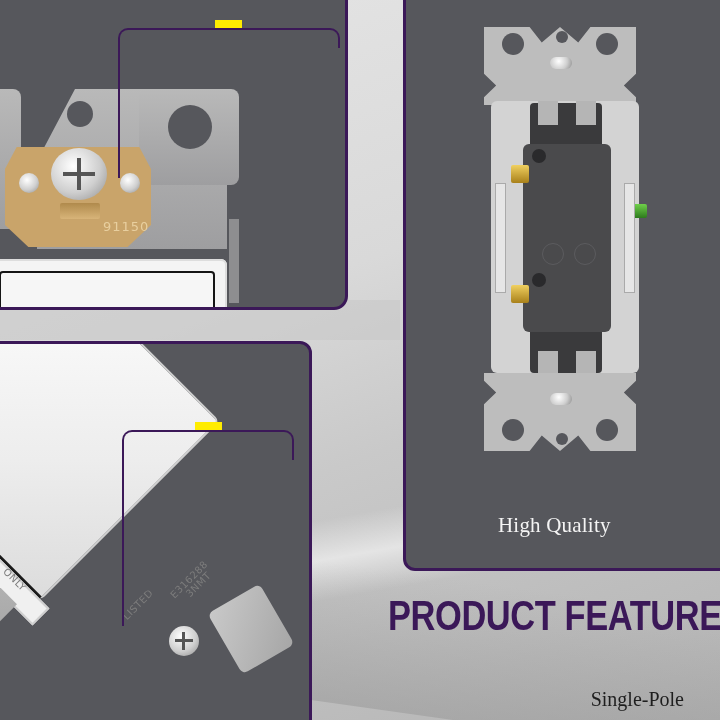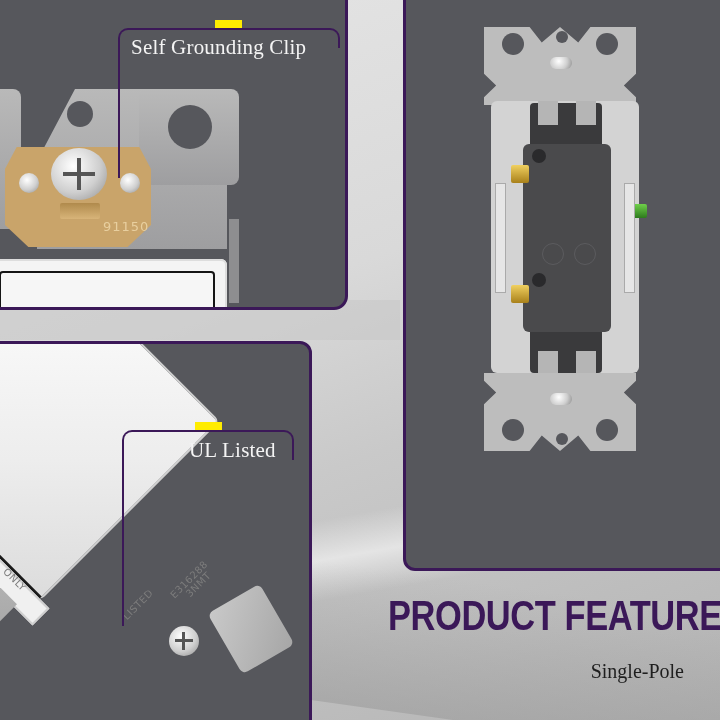--- a/index.html
+++ b/index.html
@@ -43,21 +43,21 @@
   .housing { position: absolute; background: #d3d3d3; border-radius: 6px; }
   .body-dark { position: absolute; background: #3a3a3c; border-radius: 4px; }
   .body-mid { position: absolute; background: #4a4a4c; border-radius: 6px; }
   .tab { position: absolute; background: #b5b5b5; }
   .terminal { position: absolute; background: linear-gradient(180deg, #f0d060, #a8801a); border-radius: 2px; }
   .ground { position: absolute; background: linear-gradient(180deg, #6fd04a, #2d7a1d); border-radius: 2px; }
   .slot { position: absolute; background: #e6e6e6; border: 1px solid #aaa; }
   .circle-mark { position: absolute; border: 1px solid #5b5b5e; border-radius: 50%; }
 
   .title { position: absolute; left: 388px; top: 592px; color: #3b1858; font-family: "Liberation Sans", sans-serif; font-weight: bold; font-size: 42px; letter-spacing: -0.5px; transform: scaleX(0.82); transform-origin: 0 0; white-space: nowrap; }
-  .subtitle { position: absolute; right: 36px; top: 660px; color: #1e1e1e; font-family: "Liberation Serif", serif; font-size: 20px; }
+  .subtitle { position: absolute; right: 36px; top: 688px; color: #1e1e1e; font-family: "Liberation Serif", serif; font-size: 20px; }
 </style>
 </head>
 <body>
 
 <div class="streak s3"></div>
 <div class="streak s1"></div>
 <div class="streak s2"></div>
 
 <div class="panel p1">
 
@@ -78,21 +78,20 @@
   </div>
   <div class="strap" style="left:67px; top:210px; width:40px; height:16px; background: linear-gradient(180deg, #b08a4c, #d8b479); border-radius:2px;"></div>
 
   <div class="rocker" style="left:0; top:266px; width:234px; height:60px;">
     <div class="rocker-inner" style="left:6px; top:12px; width:212px; height:60px;"></div>
   </div>
 
   <div class="marker" style="left:222px; top:27px;"></div>
   <div class="bracket" style="left:125px; top:35px; width:222px; height:20px; border-right-width:2px;"></div>
   <div class="bracket" style="left:125px; top:45px; width:2px; height:140px; border:none; border-left:2px solid #3b1858; border-radius:0;"></div>
-  <div class="label" style="left:138px; top:42px;">Self Grounding Clip</div>
 </div>
 
 <div class="panel p2">
   <div class="angled" style="left:-80px; top:-60px; transform: rotate(45deg);">
     <div class="switch-face" style="left:70px; top:-120px; width:240px; height:250px; border-radius:6px;"></div>
     <div class="switch-edge" style="left:62px; top:130px; width:250px; height:3px;"></div>
     <div class="switch-face" style="left:60px; top:133px; width:262px; height:20px; background:#f0f0f0;"></div>
     <div class="metal" style="left:80px; top:153px; width:220px; height:56px;"></div>
 
   </div>
@@ -102,21 +101,20 @@
   <div class="tiny-text" style="left:8px; top:230px; transform: rotate(45deg);">ONLY</div>
   <div class="screw" style="left:176px; top:282px; width:30px; height:30px;">
     <div class="cross" style="left:13px; top:6px; width:3px; height:18px;"></div>
     <div class="cross" style="left:6px; top:13px; width:18px; height:3px;"></div>
   </div>
   <div class="metal" style="left:228px; top:250px; width:60px; height:70px; transform: rotate(-30deg); border-radius:6px;"></div>
 
   <div class="marker" style="left:202px; top:78px;"></div>
   <div class="bracket" style="left:129px; top:86px; width:172px; height:30px;"></div>
   <div class="bracket" style="left:129px; top:96px; width:2px; height:186px; border:none; border-left:2px solid #3b1858; border-radius:0;"></div>
-  <div class="label" style="left:196px; top:94px;">UL Listed</div>
 </div>
 
 <div class="panel p3">
 
   <div class="yoke" style="left:78px; top:34px; width:152px; height:78px; clip-path: polygon(0 0, 30% 0, 38% 20%, 50% 0, 62% 20%, 70% 0, 100% 0, 100% 60%, 92% 75%, 100% 90%, 100% 100%, 0 100%, 0 90%, 8% 75%, 0 60%);"></div>
   <div class="yoke-hole" style="left:96px; top:40px; width:22px; height:22px;"></div>
   <div class="yoke-hole" style="left:150px; top:38px; width:12px; height:12px;"></div>
   <div class="yoke-hole" style="left:190px; top:40px; width:22px; height:22px;"></div>
   <div class="screw" style="left:144px; top:64px; width:22px; height:12px; border-radius:6px;"></div>
 
@@ -137,16 +135,17 @@
   <div class="ground" style="left:227px; top:211px; width:14px; height:14px;"></div>
   <div class="slot" style="left:89px; top:190px; width:9px; height:108px;"></div>
   <div class="slot" style="left:218px; top:190px; width:9px; height:108px;"></div>
 
   <div class="yoke" style="left:78px; top:380px; width:152px; height:78px; clip-path: polygon(0 0, 100% 0, 100% 10%, 92% 25%, 100% 40%, 100% 100%, 70% 100%, 62% 80%, 50% 100%, 38% 80%, 30% 100%, 0 100%, 0 40%, 8% 25%, 0 10%);"></div>
   <div class="yoke-hole" style="left:96px; top:426px; width:22px; height:22px;"></div>
   <div class="yoke-hole" style="left:150px; top:440px; width:12px; height:12px;"></div>
   <div class="yoke-hole" style="left:190px; top:426px; width:22px; height:22px;"></div>
   <div class="screw" style="left:144px; top:400px; width:22px; height:12px; border-radius:6px;"></div>
 
+  <div class="label" style="left:92px; top:520px;">High Quality</div>
 </div>
 
 <div class="title">PRODUCT FEATURES</div>
 <div class="subtitle">Single-Pole</div>
 
 </body></html>

